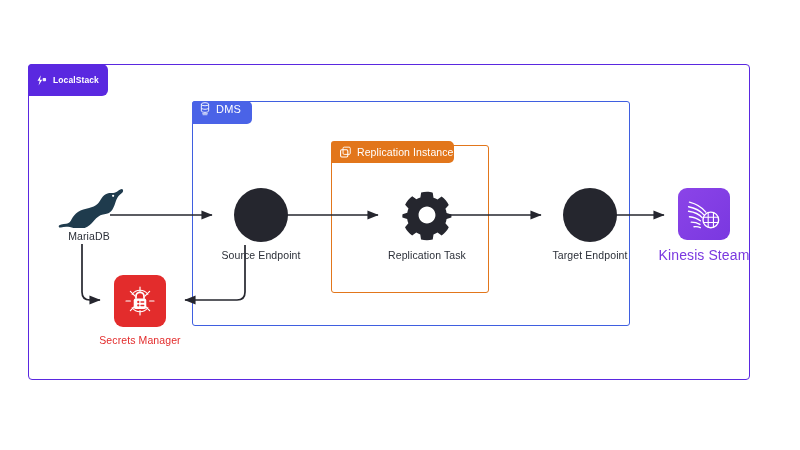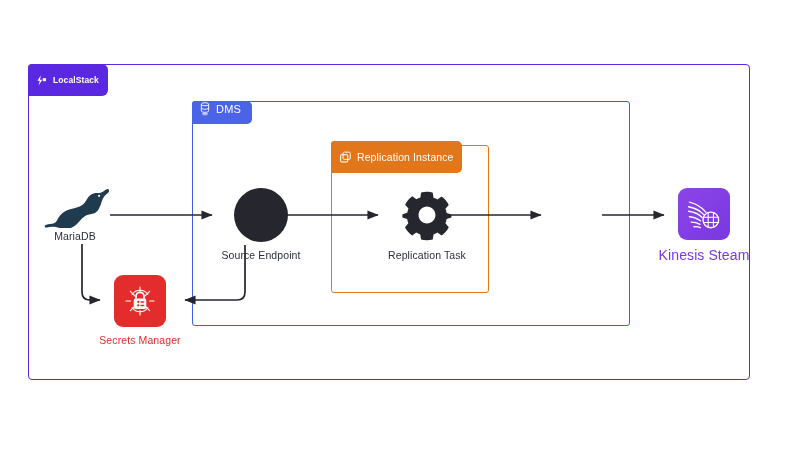--- a/index.html
+++ b/index.html
@@ -76,22 +76,22 @@
     height: 23px;
     padding: 0 11px 8px 7px;
     background: #4a63e7;
     border-radius: 3px 5px 5px 0;
     font-size: 11px;
     letter-spacing: 0.2px;
   }
   .badge-repl {
     left: 331px;
     top: 141px;
-    height: 32px;
-    padding: 0 8px 0 8px;
+    height: 22px;
+    padding: 0 0 0 8px;
     background: #e2761b;
     border-radius: 3px 5px 5px 0;
     font-size: 10.5px;
     letter-spacing: 0.1px;
   }
   .badge .badge-icon {
     display: inline-flex;
     align-items: center;
     justify-content: center;
     flex: none;
@@ -139,21 +139,21 @@
   .label-secrets {
     color: #e32c2c;
     font-size: 10.5px;
   }
   .label-kinesis {
     color: #7a38e0;
     font-size: 14px;
   }
 
   
-  .node-mariadb       { left: 36px;  top: 186px; width: 78px; justify-content: flex-end; }
+  .node-mariadb       { left: 50px;  top: 186px; width: 78px; justify-content: flex-end; }
   .node-source        { left: 217px; top: 188px; width: 88px; }
   .node-repltask      { left: 383px; top: 188px; width: 88px; }
   .node-target        { left: 546px; top: 188px; width: 88px; }
   .node-kinesis       { left: 669px; top: 188px; width: 70px; }
   .node-secrets       { left: 105px; top: 275px; width: 70px; }
 
   .node-mariadb .node-label { margin-top: 2px; }
 
   
   #wires {
@@ -258,20 +258,24 @@
           l4.4 1.5c.2 1.4.6 2.7 1.1 3.9l-3.1 3.5c1.5 3.1 3.8 5.7 6.6 7.7l3.8-2.7c1.1.7 2.4 1.3 3.7 1.7
           l.7 4.6c1.7.5 3.5.7 5.4.7s3.7-.2 5.4-.7l.7-4.6c1.3-.4 2.6-1 3.7-1.7l3.8 2.7c2.8-2 5.1-4.6 6.6-7.7
           l-3.1-3.5c.5-1.2.9-2.5 1.1-3.9l4.4-1.5c.1-.9.1-1.8 0-2.7l-4.4-1.5c-.2-1.4-.6-2.7-1.1-3.9
           l3.1-3.5c-1.5-3.1-3.8-5.7-6.6-7.7l-3.8 2.7c-1.1-.7-2.4-1.3-3.7-1.7l-.7-4.6C27.7 2.7 25.9 2.5 24 2.5z
           M24 16.2c4.3 0 7.8 3.5 7.8 7.8s-3.5 7.8-7.8 7.8-7.8-3.5-7.8-7.8 3.5-7.8 7.8-7.8z"></path>
       </svg>
     </span>
     <span class="node-label">Replication Task</span>
   </div>
 
+  <div class="node node-target">
+    <span class="disc"></span>
+    <span class="node-label">Target Endpoint</span>
+  </div>
 
   <div class="node node-kinesis">
     <span class="tile tile-kinesis">
       <svg width="40" height="40" viewBox="0 0 44 44">
         <g fill="none" stroke="#ffffff" stroke-width="1.5" stroke-linecap="round">
           <path d="M6 9 C14 11 20 15 24 20"></path>
           <path d="M5 14 C13 15.5 18.5 19 22 23"></path>
           <path d="M5 19 C12 20 17 22.5 20 26"></path>
           <path d="M6 25 C11 25.5 15 27 18 29.5"></path>
           <path d="M8 31 C12 31 15 32 17.5 33.5"></path>

